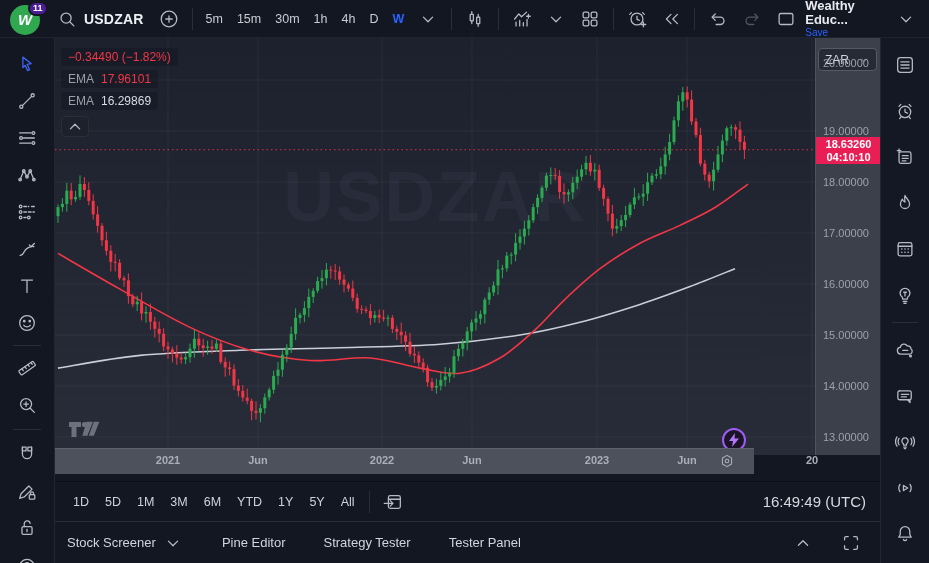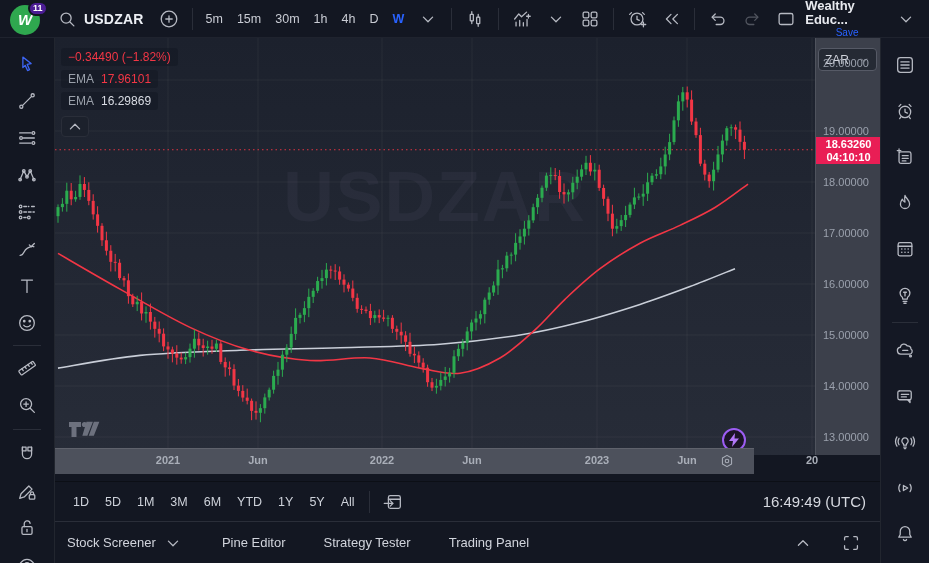--- a/index.html
+++ b/index.html
@@ -18,21 +18,21 @@
     background:#4c1d95; color:#fff; font-size:9px; font-weight:bold; display:flex;
     align-items:center; justify-content:center; padding:0 3px; border:2px solid #131722; }
   .hbtn { display:flex; align-items:center; gap:6px; padding:4px 8px; border-radius:4px; cursor:pointer; }
   .sym { font-size:14px; font-weight:bold; color:#eceff4; letter-spacing:.2px; }
   .vdiv { width:1px; height:22px; background:#2a2e39; margin:0 6px; flex:0 0 auto; }
   .tf { font-size:12.5px; color:#c9ccd4; padding:4px 7px; border-radius:4px; cursor:pointer; }
   .tf.active { color:#2962ff; font-weight:bold; }
   .hicon { padding:4px 6px; border-radius:4px; cursor:pointer; display:flex; align-items:center; }
   .chev { width:14px; height:14px; }
   .dim { opacity:.38; }
-  .account { margin-left:2px; display:flex; flex-direction:column; align-items:center; cursor:pointer; }
+  .account { margin-left:2px; display:flex; flex-direction:column; align-items:flex-start; cursor:pointer; }
   .account .nm { font-size:13px; color:#e8eaef; font-weight:bold; line-height:14px; }
   .account .sv { font-size:10px; color:#2962ff; line-height:11px; }
   
   .ltb { position:absolute; left:0; top:38px; bottom:0; width:55px; background:#131722;
     border-right:1px solid #22262f; display:flex; flex-direction:column; align-items:center;
     padding-top:12px; gap:9px; overflow:hidden; z-index:20; }
   .licon { width:28px; height:28px; display:flex; align-items:center; justify-content:center;
     border-radius:4px; cursor:pointer; flex:0 0 auto; }
   .hdiv { width:28px; height:1px; background:#2a2e39; flex:0 0 auto; }
   .hdiv.m1 { margin:-1px 0; } .hdiv.m2 { margin:1px 0; }
@@ -826,21 +826,21 @@
           <path d="M7 10 L12 15 L17 10"></path>
         </svg>
     </div>
     <div class="ftab">
       <span>Pine Editor</span>
     </div>
     <div class="ftab">
       <span>Strategy Tester</span>
     </div>
     <div class="ftab">
-      <span>Trading Panel</span>
+      <span>Tester Panel</span>
     </div>
     <div class="fright">
       <div class="hicon">
         <svg class="ic" viewBox="0 0 24 24">
             <path d="M7 14.5 L12 9.5 L17 14.5"></path>
           </svg>
       </div>
       <div class="hicon">
         <svg class="ic" viewBox="0 0 24 24">
             <path d="M5 8.5 V6.5 a1.5 1.5 0 0 1 1.5-1.5 H9 M15 5 h2.5 A1.5 1.5 0 0 1 19 6.5 V8.5 M19 15 v2.5 a1.5 1.5 0 0 1-1.5 1.5 H15 M9 19 H6.5 A1.5 1.5 0 0 1 5 17.5 V15"></path>

